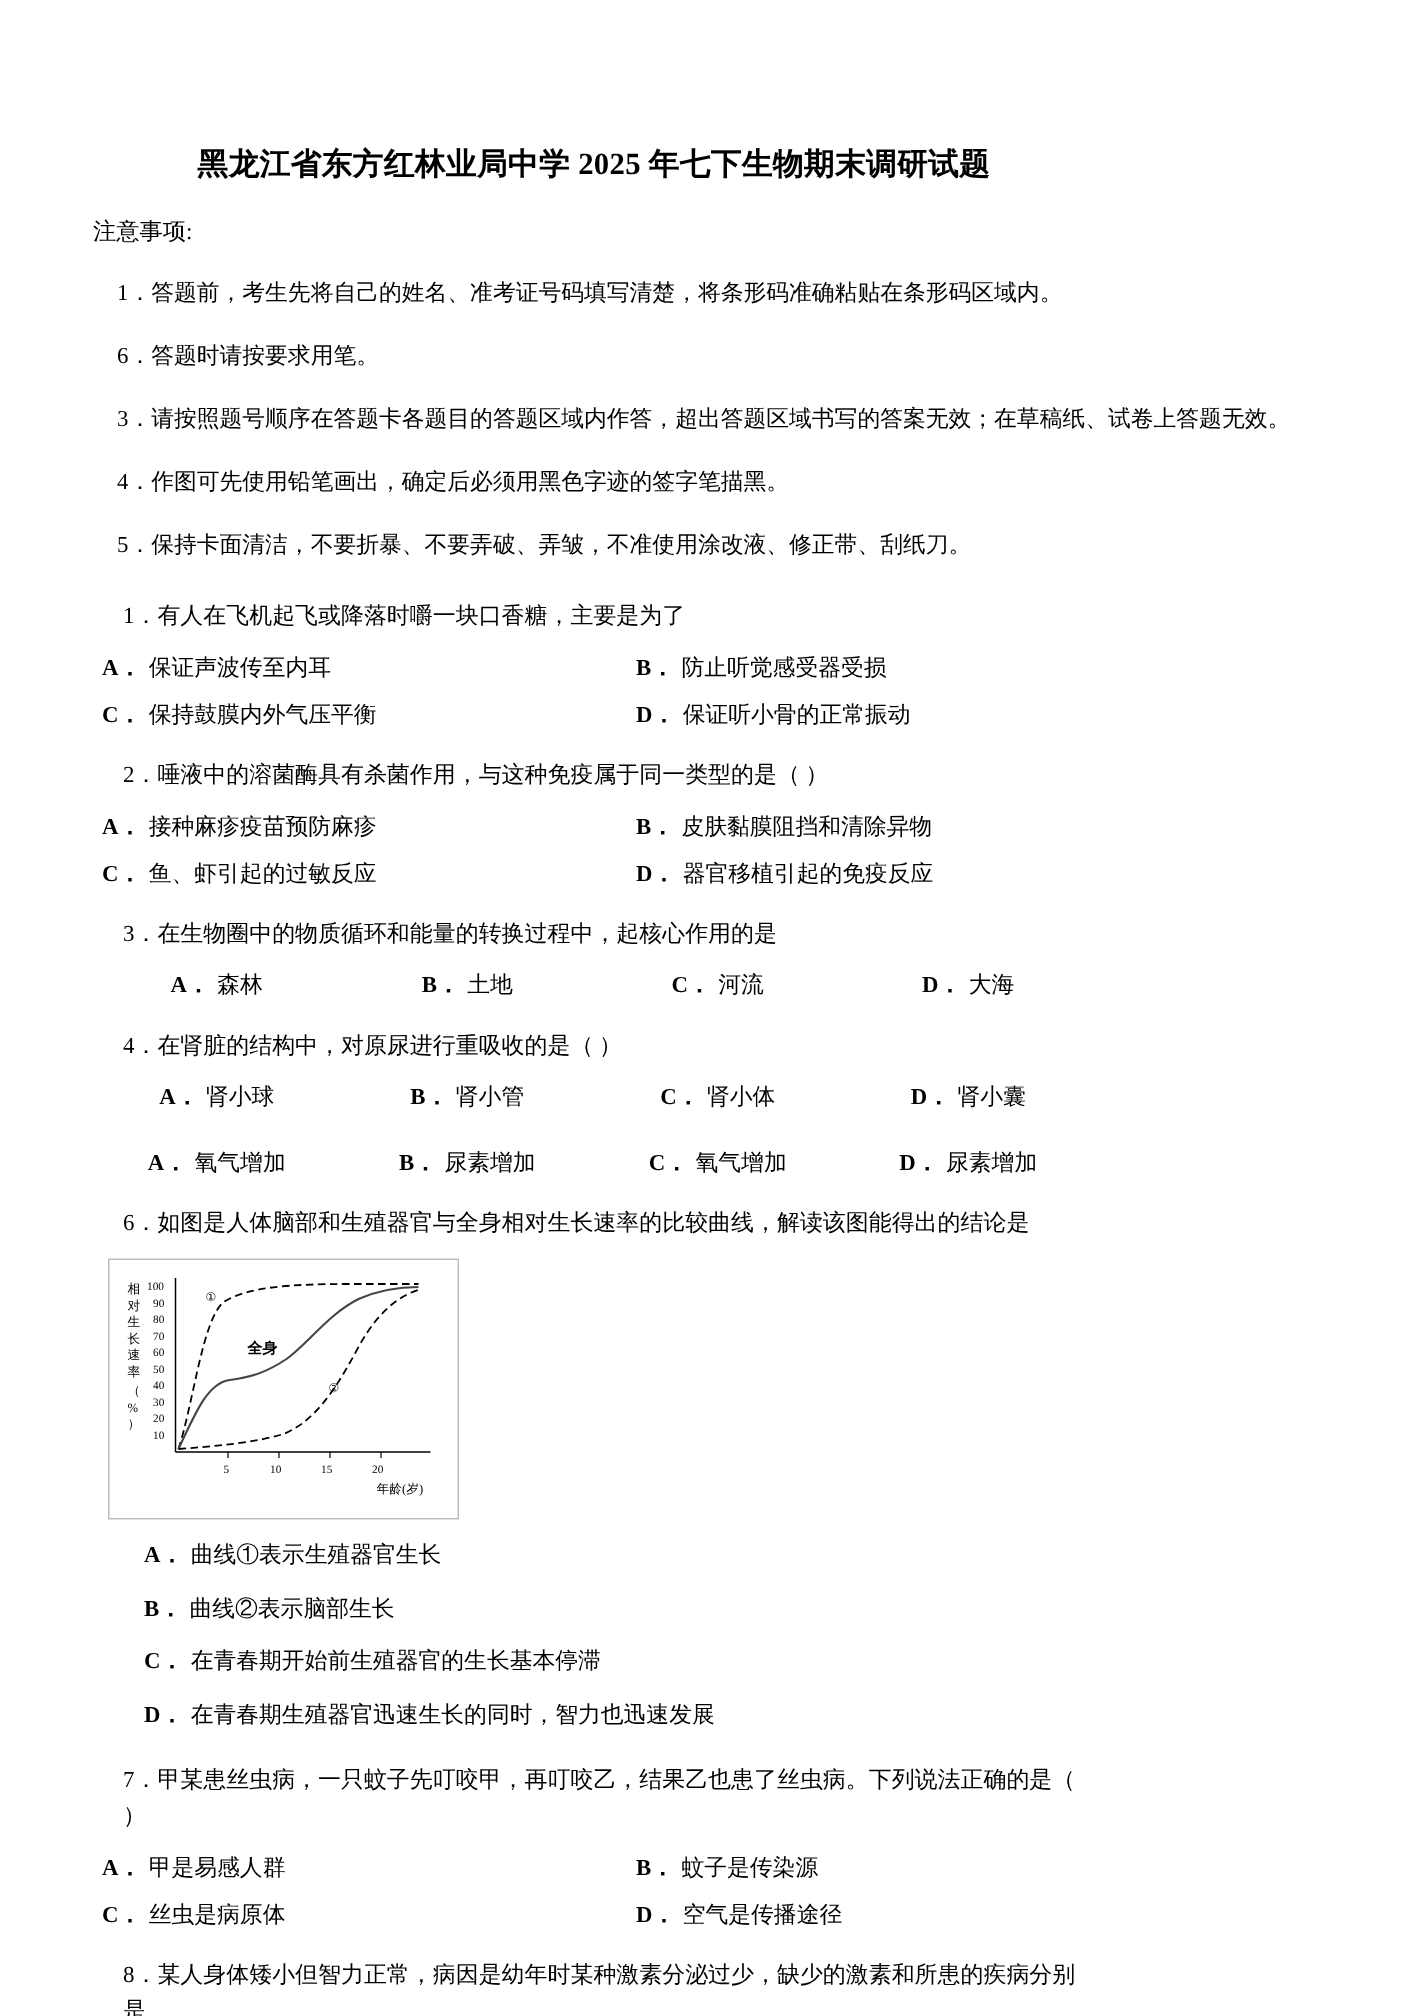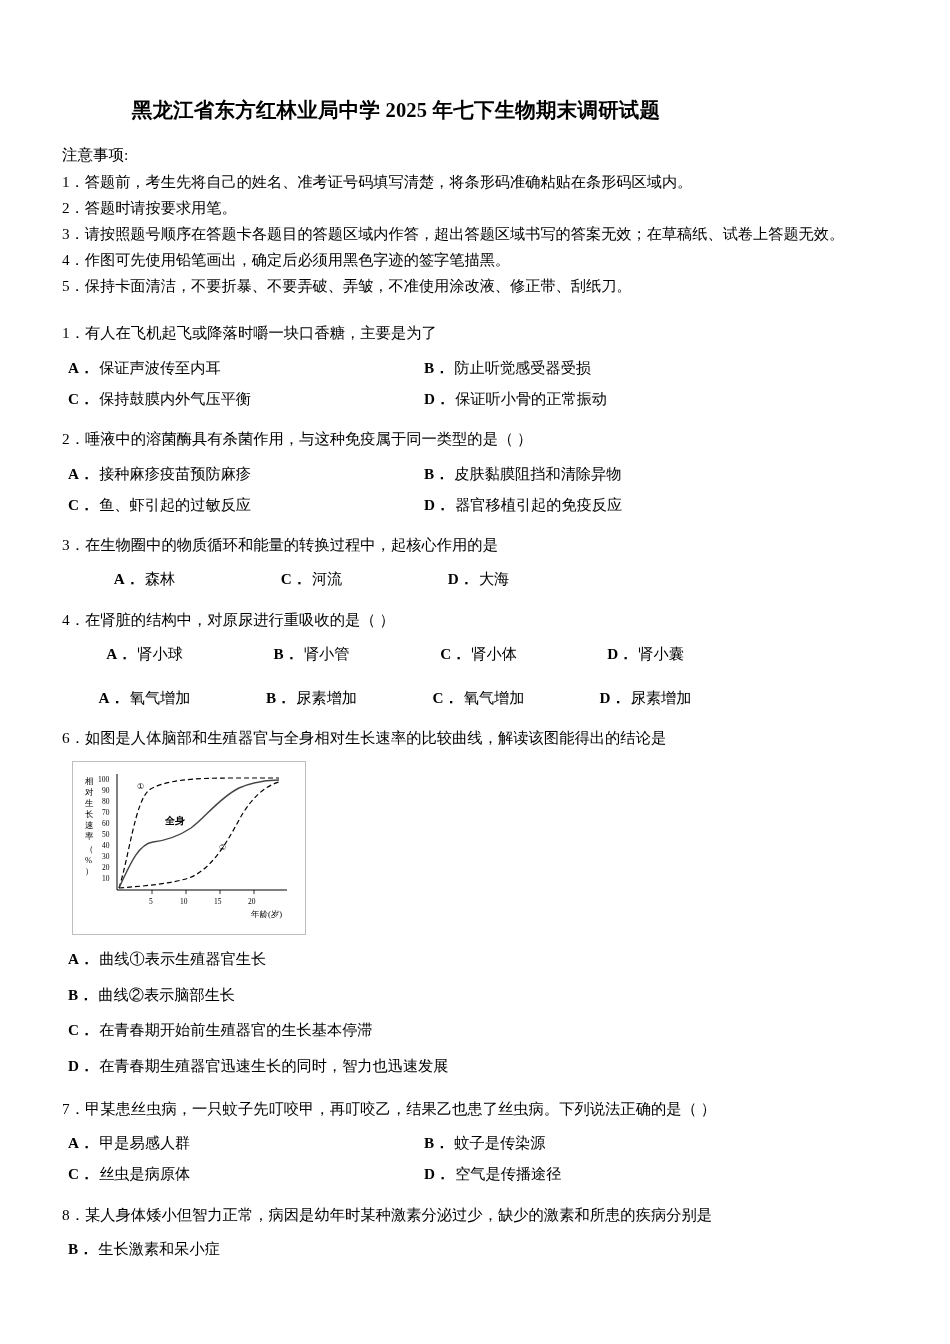--- a/index.html
+++ b/index.html
@@ -34,30 +34,31 @@
     line-height: 1.55;
   }
   .notice-list {
     margin: 0;
     padding: 0;
     list-style: none;
   }
   .notice-list li {
     font-size: 15.2px;
     line-height: 1.72;
-    margin: 0;
+    margin: 16px;
     white-space: nowrap;
   }
   .q-block {
     margin-top: 13px;
   }
   .q-stem {
     font-size: 15.3px;
     line-height: 1.6;
     margin-bottom: 6px;
+    margin-left: 20px;
   }
   .opts {
     display: flex;
     flex-wrap: wrap;
     margin: 0;
   }
   .opts.two-col .opt {
     width: 50%;
     box-sizing: border-box;
     padding-right: 10px;
@@ -77,21 +78,21 @@
     white-space: nowrap;
   }
   .opt .lbl {
     font-weight: bold;
     font-family: "Liberation Serif", serif;
     margin-right: 5px;
   }
   .opts.two-col .opt:nth-child(odd) { padding-left: 6px; }
   .opts.two-col .opt:nth-child(even) { padding-left: 28px; }
   .opts.four-col .opt { padding-left: 6px; }
-  .opts.stacked .opt { padding-left: 6px; line-height: 2.35; }
+  .opts.stacked .opt { padding-left: 6px; line-height: 2.35; margin-left: 28px; }
 
   .figure-wrap {
     margin: 10px 0 6px 0;
     padding-left: 10px;
   }
   .figure-box {
     width: 232px;
     height: 172px;
     border: 1px solid #bdbdbd;
     background: #ffffff;
@@ -102,21 +103,21 @@
 </head>
 <body>
 
 <div class="page">
 
   <h1 class="doc-title">黑龙江省东方红林业局中学 2025 年七下生物期末调研试题</h1>
 
   <div class="notice-title">注意事项:</div>
   <ul class="notice-list">
     <li>1．答题前，考生先将自己的姓名、准考证号码填写清楚，将条形码准确粘贴在条形码区域内。</li>
-    <li>2．答题时请按要求用笔。</li>
+    <li>6．答题时请按要求用笔。</li>
     <li>3．请按照题号顺序在答题卡各题目的答题区域内作答，超出答题区域书写的答案无效；在草稿纸、试卷上答题无效。</li>
     <li>4．作图可先使用铅笔画出，确定后必须用黑色字迹的签字笔描黑。</li>
     <li>5．保持卡面清洁，不要折暴、不要弄破、弄皱，不准使用涂改液、修正带、刮纸刀。</li>
   </ul>
 
   <div class="q-block" style="margin-top:22px;">
     <div class="q-stem">1．有人在飞机起飞或降落时嚼一块口香糖，主要是为了</div>
     <div class="opts two-col">
       <div class="opt"><span class="lbl">A．</span><span>保证声波传至内耳</span></div>
       <div class="opt"><span class="lbl">B．</span><span>防止听觉感受器受损</span></div>
@@ -132,20 +133,21 @@
       <div class="opt"><span class="lbl">B．</span><span>皮肤黏膜阻挡和清除异物</span></div>
       <div class="opt"><span class="lbl">C．</span><span>鱼、虾引起的过敏反应</span></div>
       <div class="opt"><span class="lbl">D．</span><span>器官移植引起的免疫反应</span></div>
     </div>
   </div>
 
   <div class="q-block">
     <div class="q-stem">3．在生物圈中的物质循环和能量的转换过程中，起核心作用的是</div>
     <div class="opts four-col">
       <div class="opt"><span class="lbl">A．</span><span>森林</span></div>
+      <div class="opt"><span class="lbl">B．</span><span>土地</span></div>
       <div class="opt"><span class="lbl">C．</span><span>河流</span></div>
       <div class="opt"><span class="lbl">D．</span><span>大海</span></div>
     </div>
   </div>
 
   <div class="q-block">
     <div class="q-stem">4．在肾脏的结构中，对原尿进行重吸收的是（        ）</div>
     <div class="opts four-col">
       <div class="opt"><span class="lbl">A．</span><span>肾小球</span></div>
       <div class="opt"><span class="lbl">B．</span><span>肾小管</span></div>

